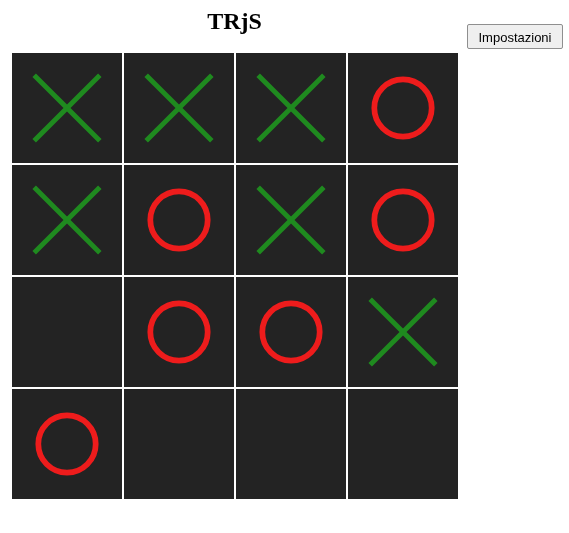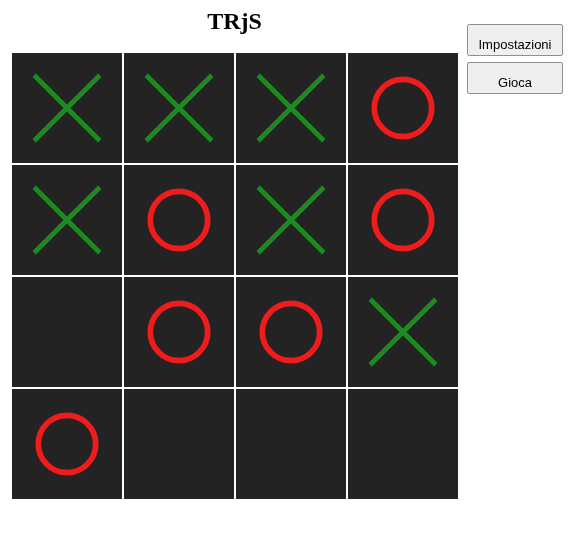--- a/index.html
+++ b/index.html
@@ -57,21 +57,21 @@
     display: flex;
     flex-direction: column;
     gap: 6px;
   }
   .side-btn {
     font-family: Arial, "Helvetica Neue", Helvetica, sans-serif;
     font-size: 13px;
     background: #efefef;
     border: 1px solid #8f8f8f;
     border-radius: 2px;
-    padding: 12px 0 3px 0;
+    padding: 5px 0 3px 0;
     text-align: center;
     cursor: pointer;
     color: #000;
   }
 </style>
 </head>
 <body>
 
 <div class="page">
   <div class="main">
@@ -144,15 +144,14 @@
             <circle cx="50" cy="50" r="35" fill="none" stroke="#ee1c1c" stroke-width="7"></circle>
           </svg>
         </div>
         <div class="cell"></div>
         <div class="cell"></div>
         <div class="cell"></div>
       </div>
   </div>
   <div class="sidebar">
     <button class="side-btn">Impostazioni</button>
-    <button class="side-btn">Gioca</button>
   </div>
 </div>
 
 </body></html>

